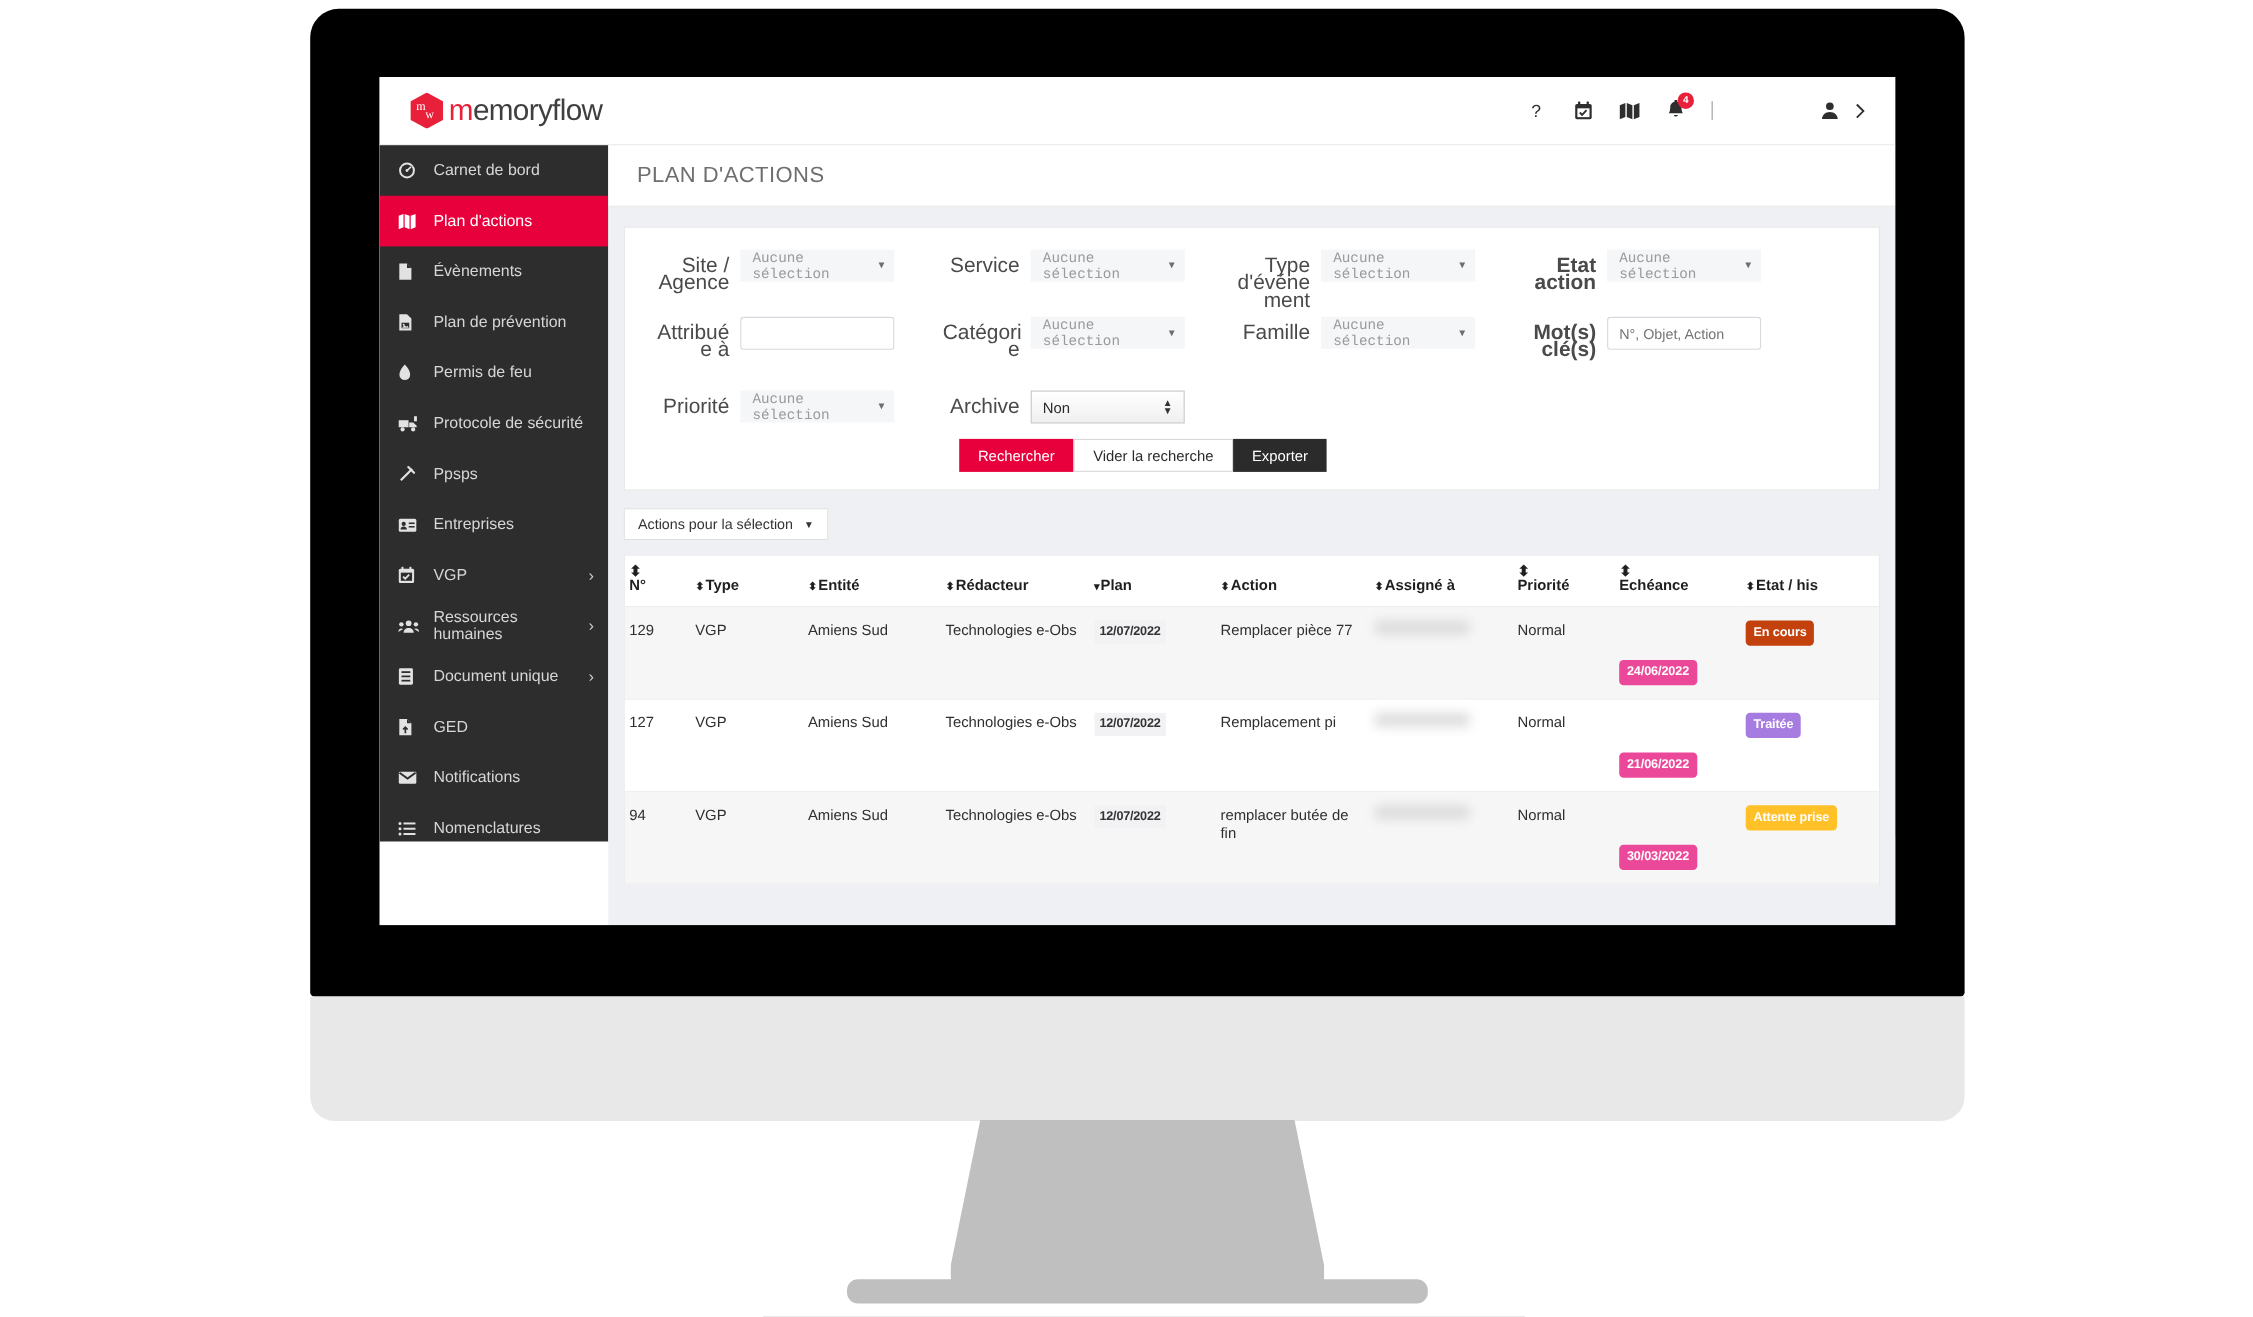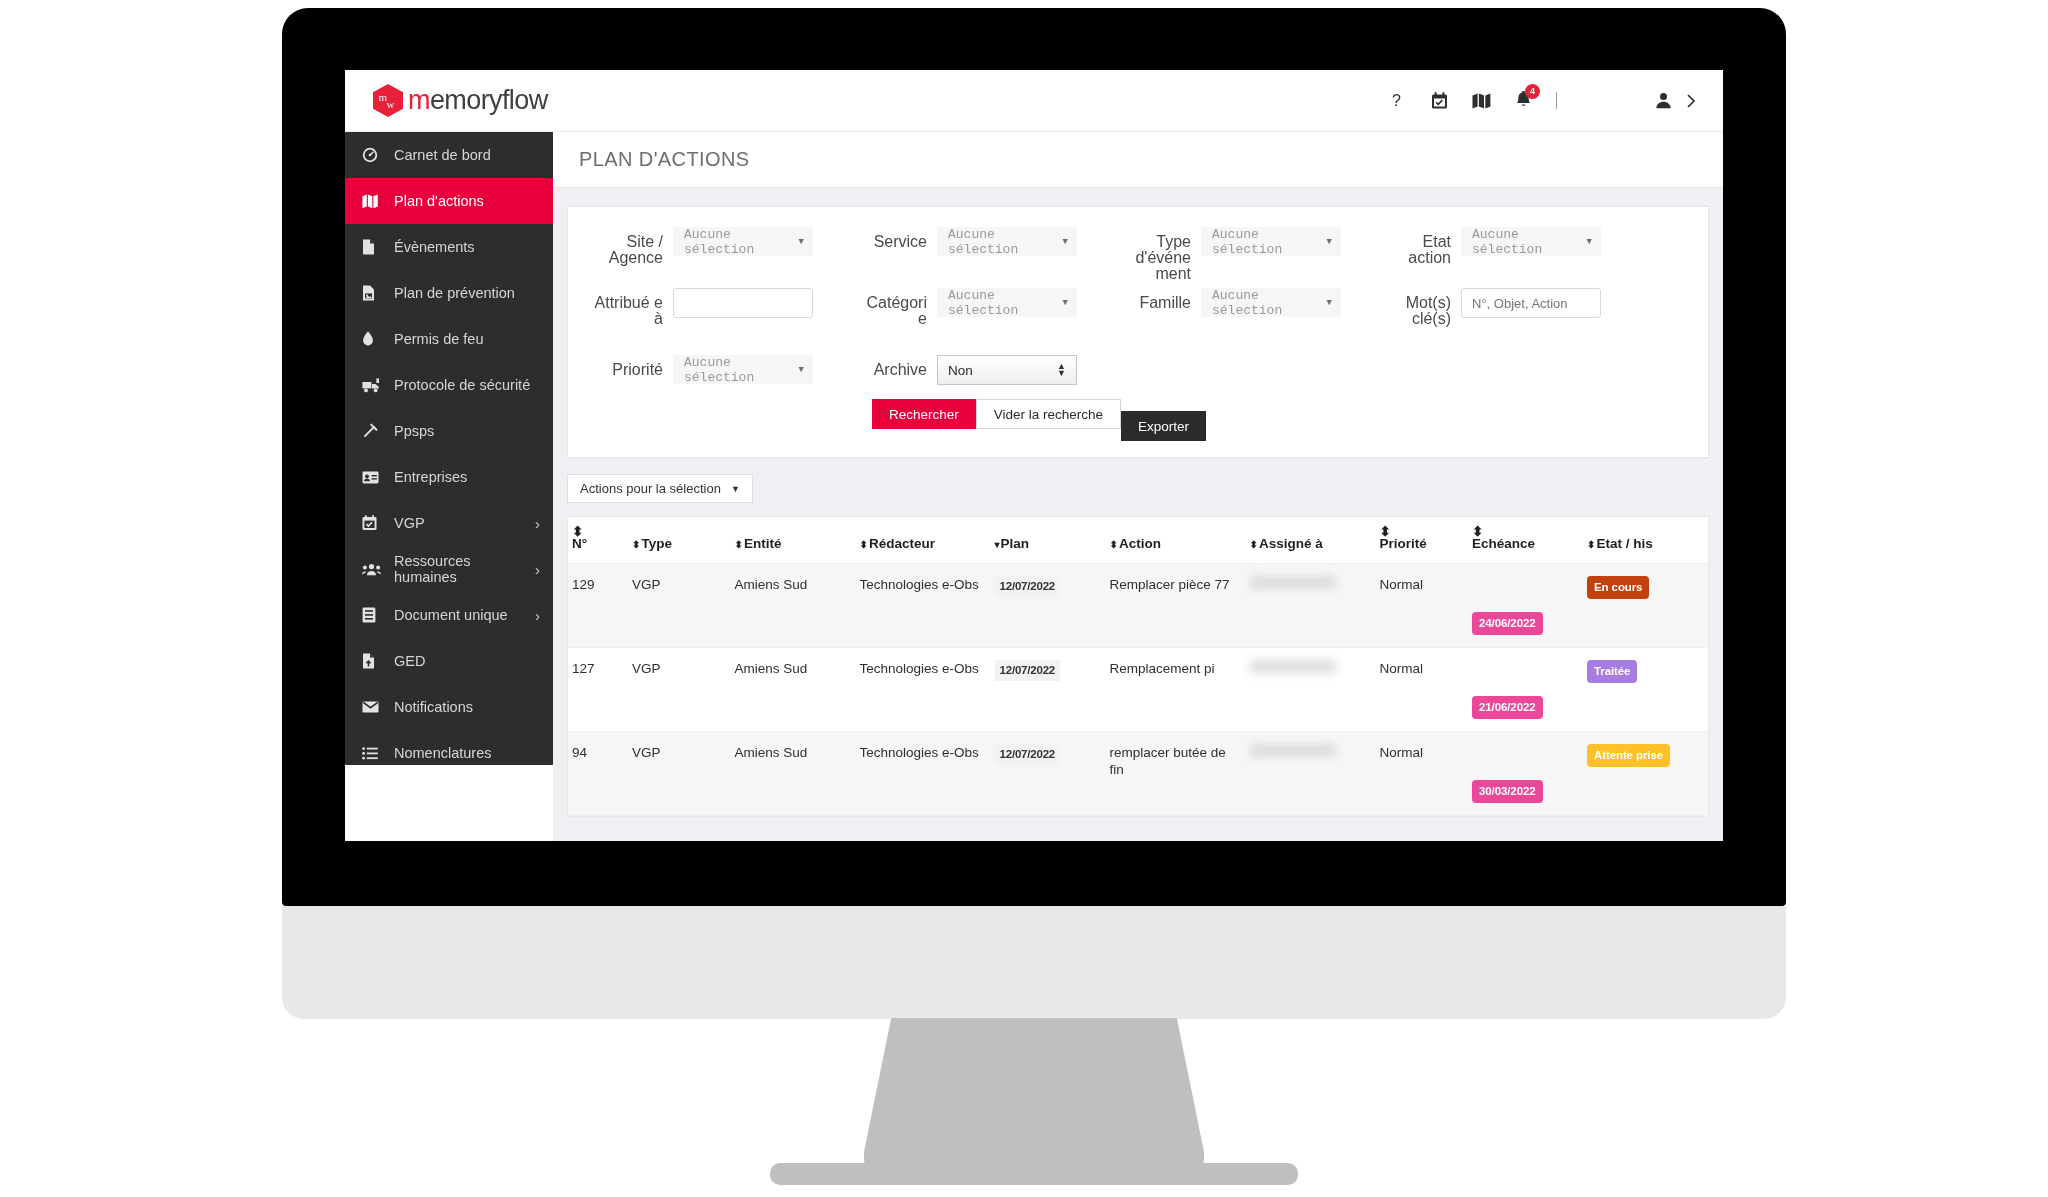--- a/index.html
+++ b/index.html
@@ -137,21 +137,21 @@
   
   #filter-card {
     margin: 18px 14px 0 14px;
     background: #ffffff;
     border: 1px solid #e4e4e4;
     padding: 20px 20px 16px 20px;
   }
   .frow { display: flex; align-items: flex-start; margin-bottom: 6px; }
   .fgroup { display: flex; align-items: flex-start; }
   .flabel {
-    font-size: 16px; color: #4a4a4a;
+    font-size: 19px; color: #4a4a4a;
     text-align: right; padding-top: 7px;
     line-height: 16px;
   }
   .fctl { margin-left: 10px; }
   .fake-select {
     background: #f5f6f8; border: none;
     height: 29px; display: flex; align-items: center;
     justify-content: space-between;
     padding: 0 9px 0 11px;
     font-size: 13px; color: #9a9a9a; cursor: pointer; font-family: Liberation Mono, monospace;
@@ -170,35 +170,35 @@
     font-size: 13.5px; color: #2a2a2a; padding: 0 10px;
     display: flex; align-items: center; justify-content: space-between;
     cursor: pointer;
   }
   .spin { display: flex; flex-direction: column; gap: 2px; color: #333; line-height: 5px; font-size: 9px; }
 
   
   .w-site   { width: 75px; }
   .w-svc    { width: 70px; }
   .w-type   { width: 70px; }
-  .w-etat   { width: 66px; }
+  .w-etat   { width: 66px; font-weight: bold; }
   .sel-w    { width: 140px; }
   .gap      { margin-left: 44px; }
 
   #filter-buttons {
     display: flex; margin-top: 14px; margin-left: 242px; padding-left: 42px;
   }
   .btn {
     height: 30px; padding: 0 17px;
     display: flex; align-items: center; justify-content: center;
     font-size: 13.5px; cursor: pointer;
   }
   .btn-primary { background: #e8003c; color: #fff; }
   .btn-default { background: #fff; color: #2b2b2b; border: 1px solid #d8d8d8; }
-  .btn-dark { background: #2b2b2b; color: #fff; margin-top: 12px; }
+  .btn-dark { background: #2b2b2b; color: #fff; }
 
   
   #actions-bar { margin: 16px 14px 0 14px; }
   #actions-select {
     display: inline-flex; align-items: center;
     background: #fff; border: 1px solid #e0e0e0;
     height: 29px; padding: 0 12px;
     font-size: 13px; color: #333; cursor: pointer;
   }
   #actions-select .caret { margin-left: 10px; font-size: 9px; }

